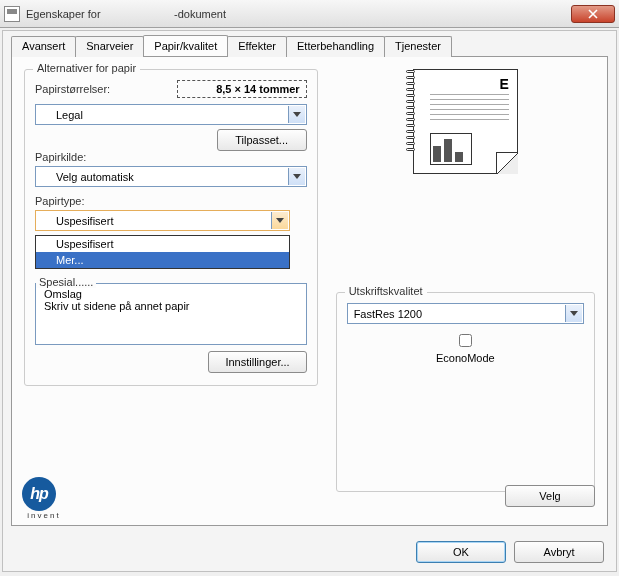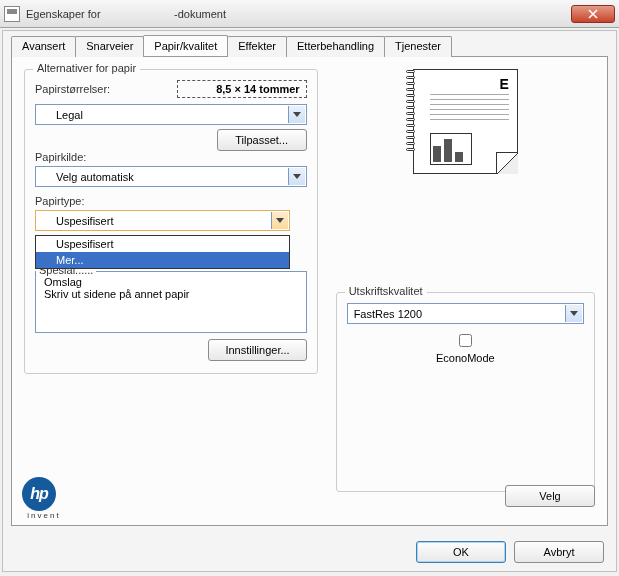--- a/index.html
+++ b/index.html
@@ -141,21 +141,21 @@
                   <path d="M0 0 L4 5 L8 0 Z" fill="#444"></path>
                 </svg>
               </div>
           </div>
 
           <div class="dropdown-list">
             <div class="dropdown-item">Uspesifisert</div>
             <div class="dropdown-item sel">Mer...</div>
           </div>
 
-          <div class="listbox" style="margin-top:40px;">
+          <div class="listbox" style="margin-top:52px;">
             <div class="cut-label">Spesial......</div>
             <div>Omslag</div>
             <div>Skriv ut sidene på annet papir</div>
           </div>
           <div class="btn-row-right">
             <div class="btn">Innstillinger...</div>
           </div>
         </div>
 
         <div class="logo">

